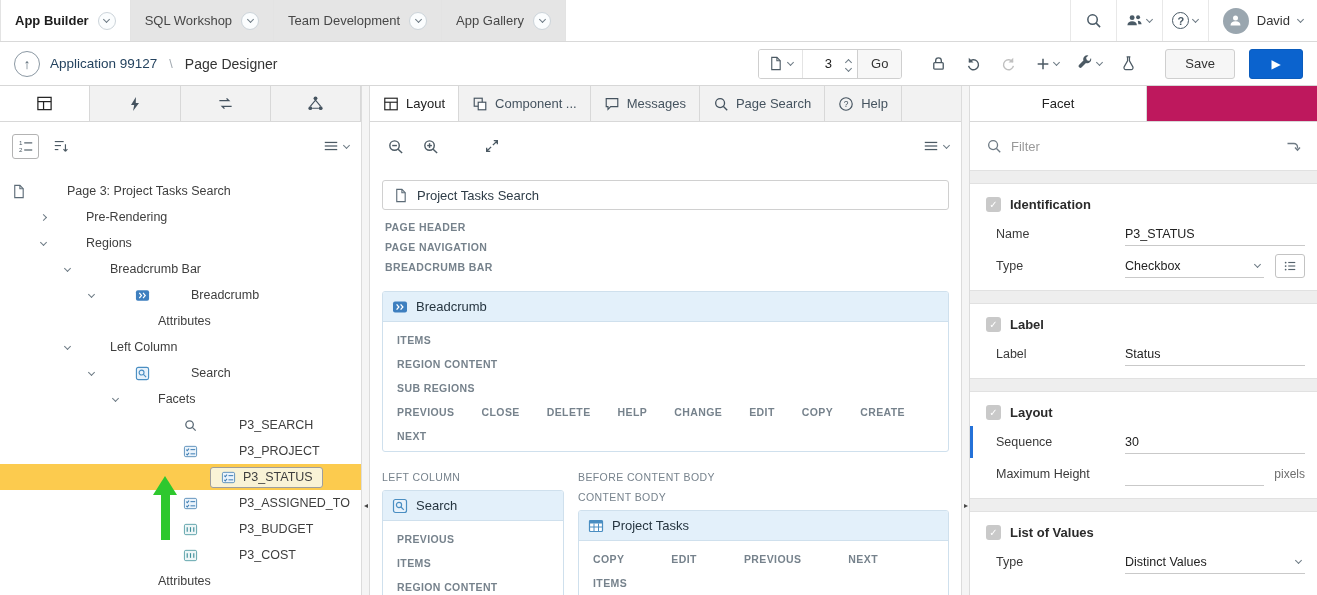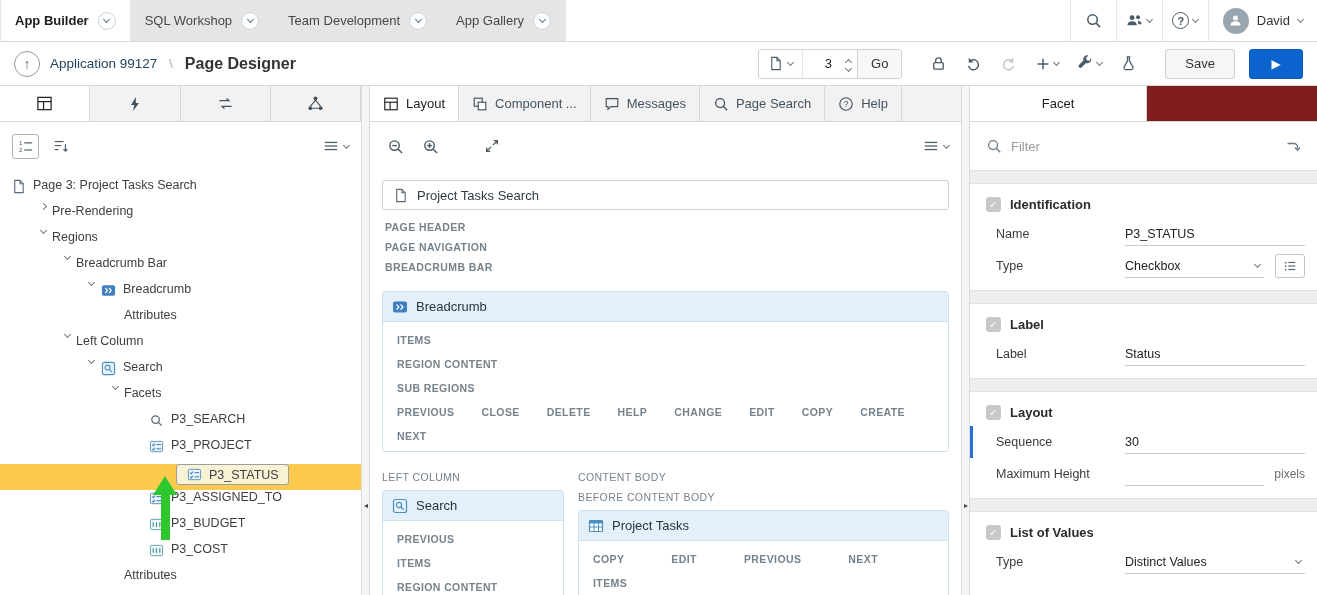--- a/index.html
+++ b/index.html
@@ -25,21 +25,21 @@
   .tn-btn { width:46px; display:flex; align-items:center; justify-content:center; gap:4px; border-left:1px solid #e8e8e8; color:#4a5a66; }
   .tn-user { display:flex; align-items:center; gap:8px; border-left:1px solid #e8e8e8; padding:10px 14px; color:#333; font-size:13px; }
   .avatar { width:26px; height:26px; border-radius:50%; background:#9aa6af; display:flex; align-items:center; justify-content:center; color:#fff; }
   .qmark { width:17px; height:17px; border:1.4px solid #4a5a66; border-radius:50%; display:flex; align-items:center; justify-content:center; font-size:11px; font-weight:bold; color:#4a5a66; }
 
   
   .toolbar { height:44px; flex:0 0 44px; display:flex; align-items:center; padding:0 14px; gap:10px; background:#fff; border-bottom:1px solid #d7d7d7; }
   .home-circ { width:26px; height:26px; border:1.6px solid #8b98a3; border-radius:50%; display:flex; align-items:center; justify-content:center; color:#5a6a76; background:#fff; font-size:14px; }
   .crumb-app { font-size:13.5px; color:#24435f; display:flex; align-items:center; gap:6px; }
   .crumb-sep { color:#a0a8af; margin:0 2px; }
-  .crumb-page { font-size:16px; font-weight:bold; color:#333; }
+  .crumb-page { font-size:14px; font-weight:normal; color:#333; }
   .tb-spacer { flex:1; }
   .icon-btn { background:none; border:none; color:#4c5a64; display:flex; align-items:center; gap:3px; padding:4px; cursor:default; }
   .icon-btn.disabled { color:#c0c0c0; }
   .page-group { display:flex; align-items:stretch; height:30px; border:1px solid #cfcfcf; border-radius:3px; overflow:hidden; background:#fff; margin-right:14px; }
   .pg-btn { display:flex; align-items:center; gap:5px; padding:0 9px; color:#4c5a64; background:#fff; border:none; }
   .pg-val { width:38px; display:flex; align-items:center; justify-content:flex-end; padding-right:8px; font-size:13px; color:#222; border-left:1px solid #e4e4e4; }
   .stepper { width:17px; display:flex; flex-direction:column; align-items:center; justify-content:center; gap:3px; }
   .go-btn { border:none; border-left:1px solid #cfcfcf; background:#f7f7f7; padding:0 13px; font-size:13px; color:#333; }
   .save-btn { height:30px; padding:0 19px; background:#f6f6f6; border:1px solid #cfcfcf; border-radius:3px; font-size:13px; color:#333; margin-left:14px; }
   .run-btn { height:30px; width:54px; background:#0b63ce; border:1px solid #0b5cbd; border-radius:3px; color:#fff; font-size:12px; display:flex; align-items:center; justify-content:center; margin-left:4px; }
@@ -55,21 +55,21 @@
   .left-panel .ptab { flex:1; padding:0; }
 
   .left-panel { width:361px; flex:0 0 361px; display:flex; flex-direction:column; position:relative; background:#fff; }
   .tree-toolbar, .canvas-toolbar { height:48px; flex:0 0 48px; display:flex; align-items:center; padding:0 12px; gap:8px; }
   .tt-btn { width:27px; height:25px; display:flex; align-items:center; justify-content:center; color:#4c5a64; background:none; border:none; border-radius:3px; }
   .tt-btn.pressed { border:1px solid #b3b3b3; background:#fff; }
   .menu-btn { display:flex; align-items:center; gap:5px; color:#4c5a64; background:none; border:none; }
   .tb-flex { flex:1; }
 
   .tree { flex:1; padding-top:8px; overflow:hidden; font-size:12.5px; color:#3e3e3e; }
-  .tree-row { height:26px; display:flex; align-items:flex-start; white-space:nowrap; }
+  .tree-row { height:26px; display:flex; align-items:center; white-space:nowrap;gap:34px; }
   .tree-chev { width:18px; flex:0 0 18px; display:flex; align-items:center; justify-content:center; color:#6d7a84; }
   .ticon { width:16px; height:16px; margin-right:7px; flex:0 0 16px; display:flex; align-items:center; justify-content:center; }
   .ticon svg { width:15px; height:15px; }
   .tree-row.dragging { background:#fccb4e; }
   .drag-chip { display:flex; align-items:center; margin-left:28px; height:21px; padding:0 9px; background:rgba(249,244,221,.95); border:1px solid #9e9e9e; border-radius:3px; }
   .drag-arrow { position:absolute; left:153px; top:390px; width:24px; z-index:5; pointer-events:none; }
   .da-head { width:0; height:0; border-left:12px solid transparent; border-right:12px solid transparent; border-bottom:19px solid #2ec82e; }
   .da-stem { width:9px; height:45px; background:#2ec82e; margin:0 auto; }
 
   
@@ -88,21 +88,21 @@
   .action-row.gapped { gap:47px; }
   .action-row .slot { margin-bottom:0; }
   .cols { display:flex; gap:14px; margin-top:18px; align-items:flex-start; }
   .col-left { width:182px; flex:0 0 182px; }
   .col-right { flex:1; }
   .col-left .region-box { height:150px; }
   .col-right .region-box { height:140px; }
 
   
   .right-panel { flex:1; display:flex; flex-direction:column; background:#fff; overflow:hidden; }
-  .rp-header { height:36px; flex:0 0 36px; background:#7f1d1d; border-bottom:1px solid #d8d8d8; display:flex; }
+  .rp-header { height:36px; flex:0 0 36px; background:#be185d; border-bottom:1px solid #d8d8d8; display:flex; }
   .rp-tab { width:177px; background:#fff; border-right:1px solid #d8d8d8; display:flex; align-items:center; justify-content:center; font-size:13px; color:#222; }
   .filter-row { height:48px; flex:0 0 48px; display:flex; align-items:center; gap:9px; padding:0 16px; color:#6e7a84; }
   .filter-input { border:none; outline:none; flex:1; font-size:13px; font-family:"Liberation Sans",sans-serif; color:#333; }
   .filter-input::placeholder { color:#9a9a9a; }
   .sec-gap { height:14px; background:#eeeeee; border-top:1px solid #e1e1e1; border-bottom:1px solid #e1e1e1; }
   .section { padding:8px 0; }
   .sec-head { display:flex; align-items:center; gap:9px; padding:5px 16px 6px; }
   .sec-check { width:15px; height:15px; border-radius:3px; background:#c9c9c9; color:#fff; font-size:10px; display:flex; align-items:center; justify-content:center; }
   .sec-title { font-size:13px; font-weight:bold; color:#2b2b2b; }
   .field { height:32px; display:flex; align-items:center; padding:0 12px 0 26px; }
@@ -599,22 +599,22 @@
                 <div class="slot-stack inner" id="lc-slots">
                     <div class="slot">PREVIOUS</div>
                     <div class="slot">ITEMS</div>
                     <div class="slot">REGION CONTENT</div>
                     <div class="slot">SUB REGIONS</div>
                   </div>
               </div>
             </div>
           </div>
           <div class="col-right">
+            <div class="slot">BEFORE CONTENT BODY</div>
             <div class="slot">CONTENT BODY</div>
-            <div class="slot">BEFORE CONTENT BODY</div>
             <div class="region-box">
               <div class="region-head">
                 <svg viewBox="0 0 16 16">
                     <rect x="1.5" y="2.5" width="13" height="11" rx="1" fill="#fff" stroke="#4a8ec2" stroke-width="1.2"></rect>
                     <rect x="1.5" y="2.5" width="13" height="3" fill="#4a8ec2"></rect>
                     <line x1="1.5" y1="9" x2="14.5" y2="9" stroke="#4a8ec2"></line>
                     <line x1="6" y1="5.5" x2="6" y2="13.5" stroke="#4a8ec2"></line>
                     <line x1="10.5" y1="5.5" x2="10.5" y2="13.5" stroke="#4a8ec2"></line>
                   </svg>
                 <span>Project Tasks</span>

